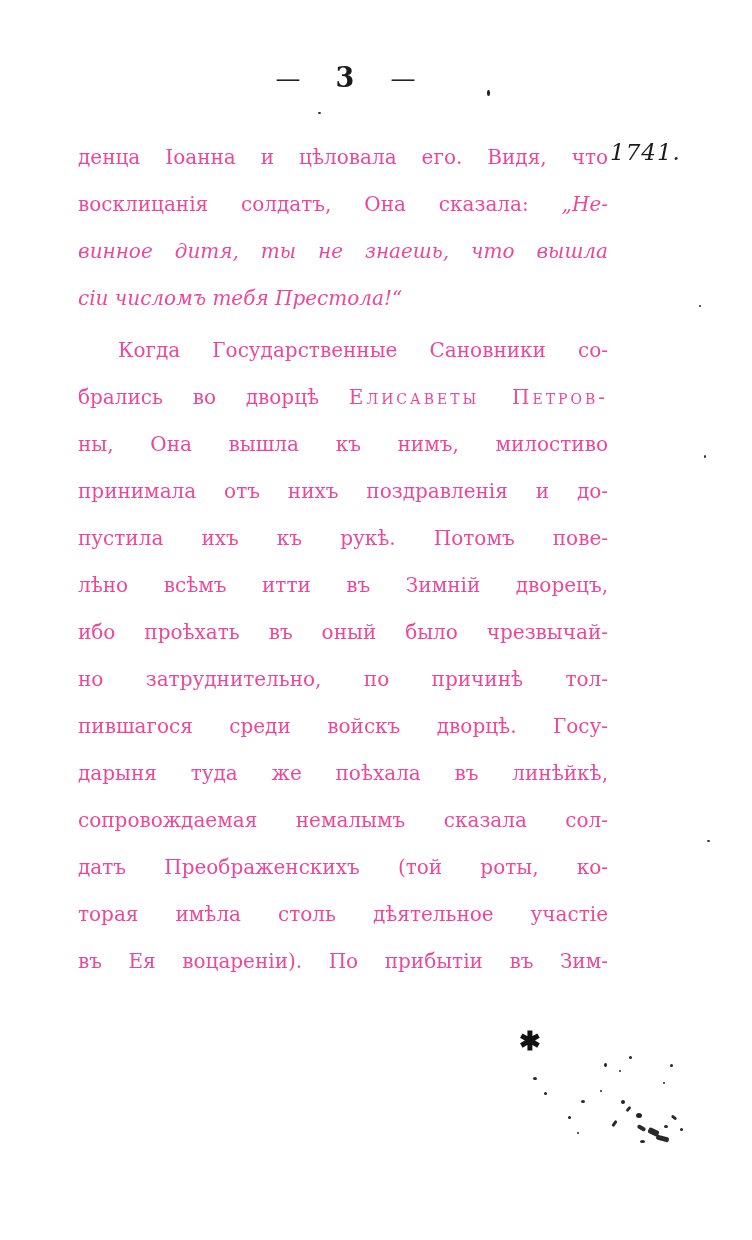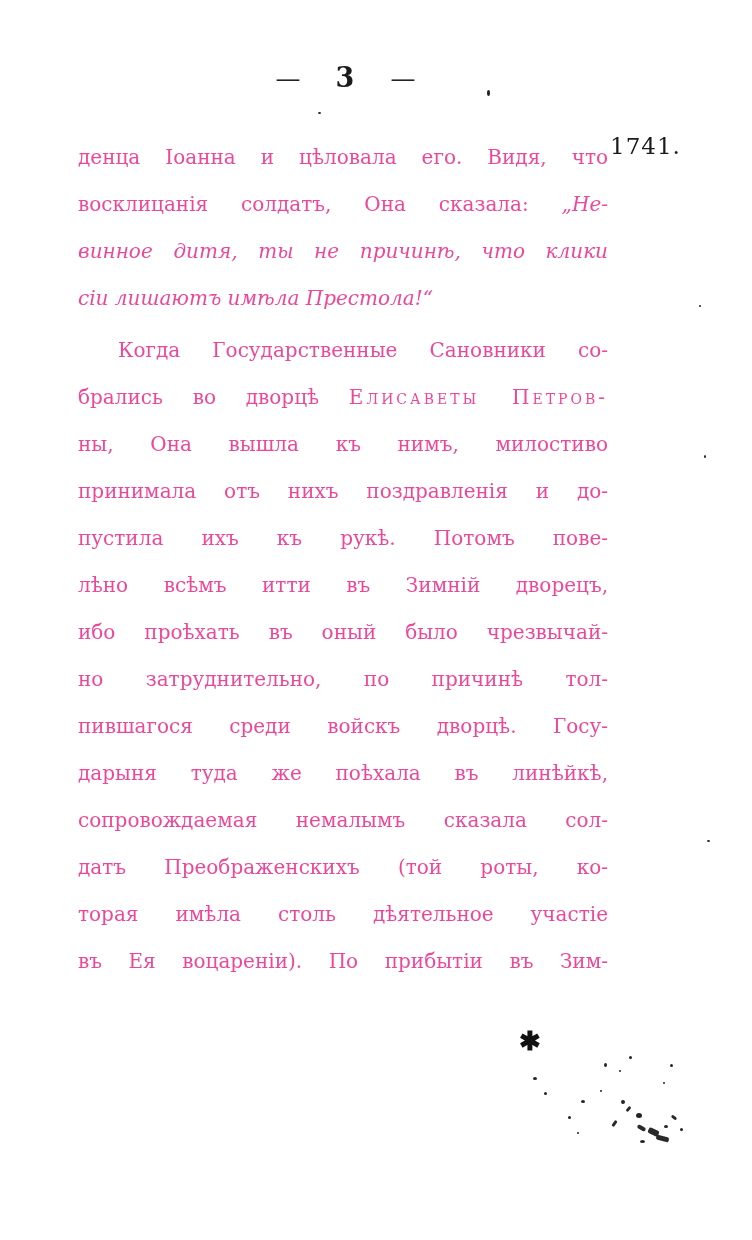--- a/index.html
+++ b/index.html
@@ -21,25 +21,26 @@
     justify-content: center;
     align-items: baseline;
     gap: 36px;
     font-size: 25px;
   }
   .running-head .dash { letter-spacing: -1px; color: #222; }
   .running-head .pagenum { font-weight: bold; font-size: 27px; }
   
   .margin-year {
     position: absolute;
-    left: 610px; top: 133px;
+    left: 610px; top: 139px;
     font-size: 23px;
     letter-spacing: 1px;
     color: #1b1b1b;
     white-space: nowrap;
+    font-style: italic;
   }
   
   .body-text {
     position: absolute;
     left: 78px; top: 134px;
     width: 530px;
     font-size: 20px;
     line-height: 47px;
     color: #ec4899;
   }
@@ -84,22 +85,22 @@
     <span class="dash">—</span>
     <span class="pagenum">3</span>
     <span class="dash">—</span>
   </div>
 
   <div class="margin-year">1741.</div>
 
   <div class="body-text">
       <div class="line"><span>денца Іоанна и цѣловала его. Видя, что</span></div>
       <div class="line"><span>восклицанія солдатъ, Она сказала: </span><span class="italic">„Не-</span></div>
-      <div class="line"><span class="italic">винное дитя, ты не причинѣ, что клики</span></div>
-      <div class="line short"><span class="italic">сіи лишаютъ имѣла Престола!“</span></div>
+      <div class="line"><span class="italic">винное дитя, ты не знаешь, что вышла</span></div>
+      <div class="line short"><span class="italic">сіи числомъ тебя Престола!“</span></div>
       <div class="line indent para"><span>Когда Государственные Сановники со-</span></div>
       <div class="line"><span>брались во дворцѣ </span><span class="spaced">Елисаветы Петров-</span></div>
       <div class="line"><span>ны, Она вышла къ нимъ, милостиво</span></div>
       <div class="line"><span>принимала отъ нихъ поздравленія и до-</span></div>
       <div class="line"><span>пустила ихъ къ рукѣ. Потомъ пове-</span></div>
       <div class="line"><span>лѣно всѣмъ итти въ Зимній дворецъ,</span></div>
       <div class="line"><span>ибо проѣхать въ оный было чрезвычай-</span></div>
       <div class="line"><span>но затруднительно, по причинѣ тол-</span></div>
       <div class="line"><span>пившагося среди войскъ дворцѣ. Госу-</span></div>
       <div class="line"><span>дарыня туда же поѣхала въ линѣйкѣ,</span></div>

